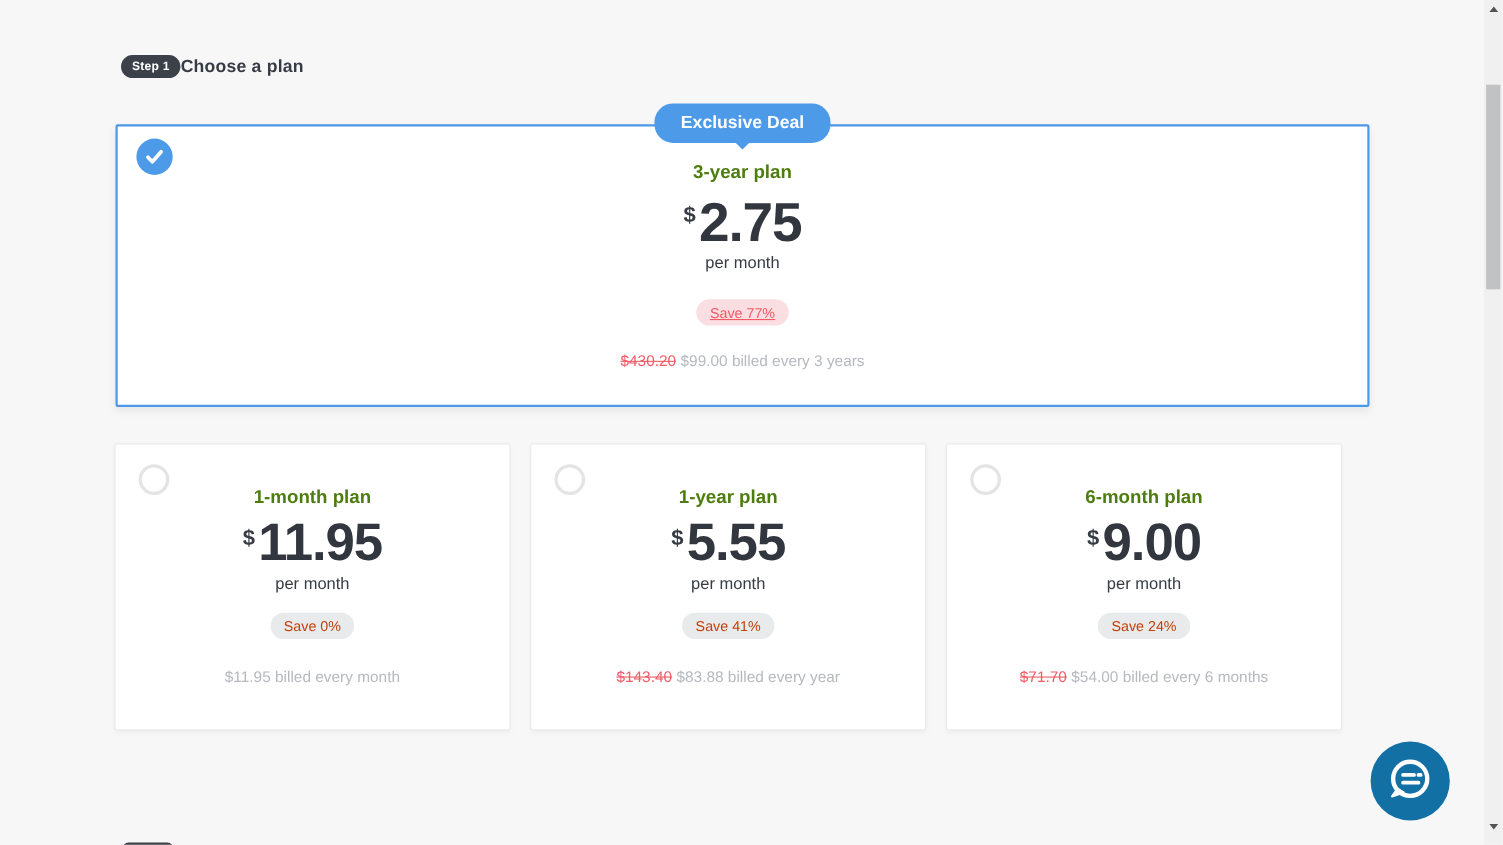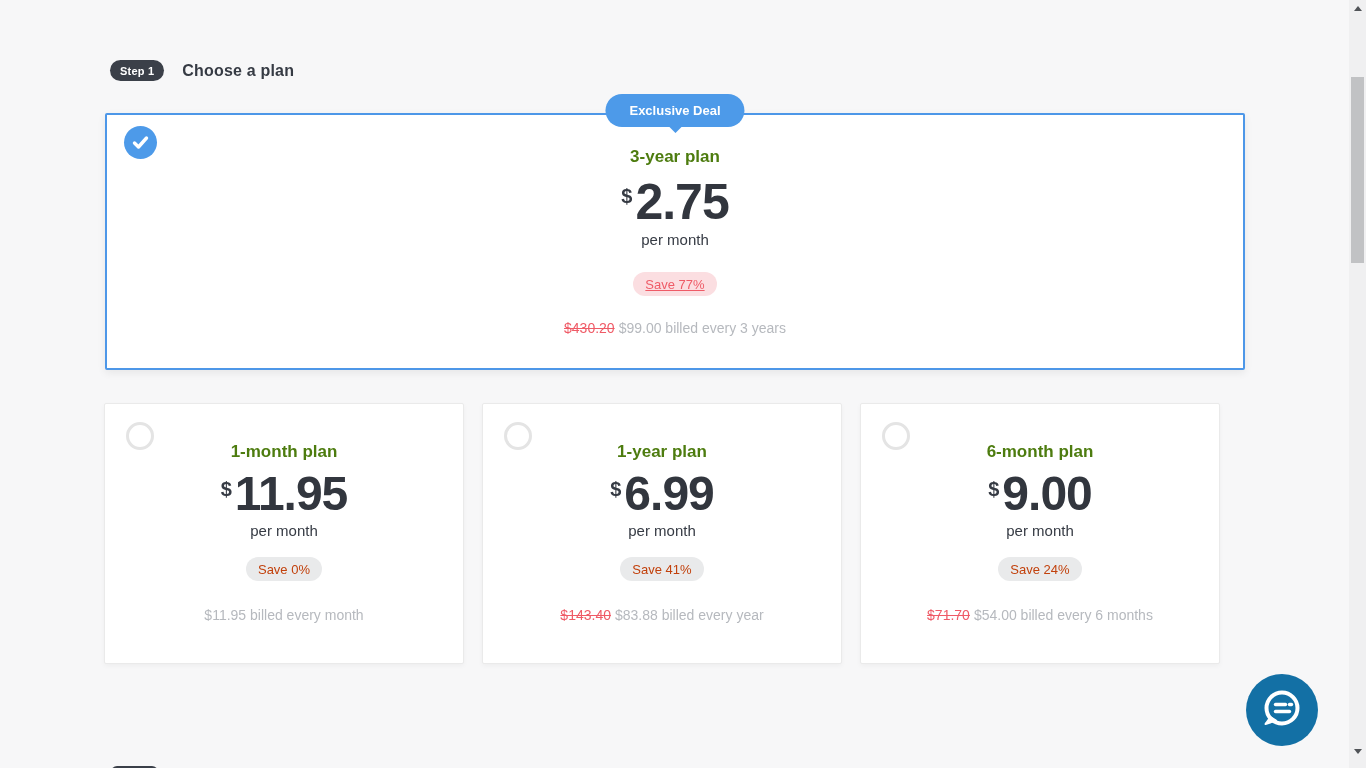--- a/index.html
+++ b/index.html
@@ -6,22 +6,22 @@
   html, body {
     width: 1366px; height: 768px;
     overflow: hidden;
     background: #f7f7f8;
     font-family: "Liberation Sans", sans-serif;
     position: relative;
   }
 
   
   .step-row {
-    position: absolute; left: 110px; top: 60px;
-    display: flex; align-items: center; gap: 18px;
+    position: absolute; left: 110px; top: 50px;
+    display: flex; align-items: center; 
   }
   .step-badge {
     background: #3b4049; color: #ffffff;
     font-size: 11px; font-weight: bold;
     padding: 5px 10px 4px; border-radius: 12px;
     letter-spacing: .2px;
   }
   .page-heading {
     font-size: 16px; font-weight: 600; color: #363b44;
     letter-spacing: .2px;
@@ -33,21 +33,21 @@
     width: 1140px; height: 257px;
     background: #ffffff;
     border: 2px solid #4d97e8; border-radius: 2px;
     box-shadow: 0 3px 8px rgba(0,0,0,0.07);
     display: flex; flex-direction: column; align-items: center;
     cursor: pointer;
   }
   .deal-badge {
     position: absolute; top: -21px; left: 50%; transform: translateX(-50%);
     background: #4d9ae9; color: #ffffff;
-    font-size: 13px; font-weight: bold;
+    font-size: 16px; font-weight: bold;
     padding: 9px 24px; border-radius: 17px;
     white-space: nowrap;
   }
   .deal-badge::after {
     content: ""; position: absolute; left: 50%; transform: translateX(-50%);
     bottom: -6px; width: 0; height: 0;
     border-left: 7px solid transparent; border-right: 7px solid transparent;
     border-top: 7px solid #4d9ae9;
   }
   .check-circle {
@@ -196,21 +196,21 @@
     <div class="billed-line">
       <span>$11.95 billed every month</span>
     </div>
   </div>
 
   <div class="plan-card">
     <div class="radio-circle"></div>
     <div class="plan-name">1-year plan</div>
     <div class="price-line">
       <span class="currency">$</span>
-      <span class="price-big">6.99</span>
+      <span class="price-big">5.55</span>
     </div>
     <div class="period">per month</div>
     <div class="save-pill gray">Save 41%</div>
     <div class="billed-line">
       <span class="old-price">$143.40</span><span>$83.88 billed every year</span>
     </div>
   </div>
 
   <div class="plan-card">
     <div class="radio-circle"></div>

